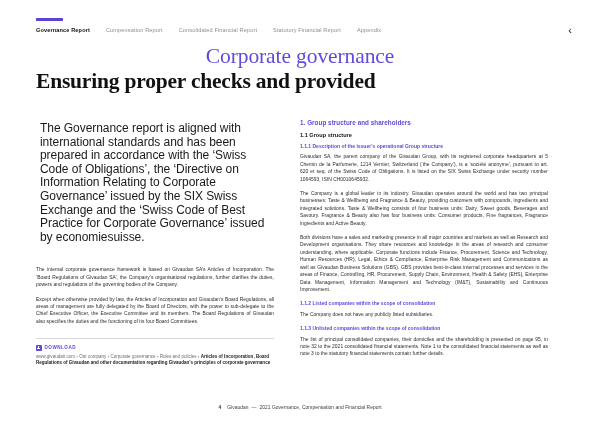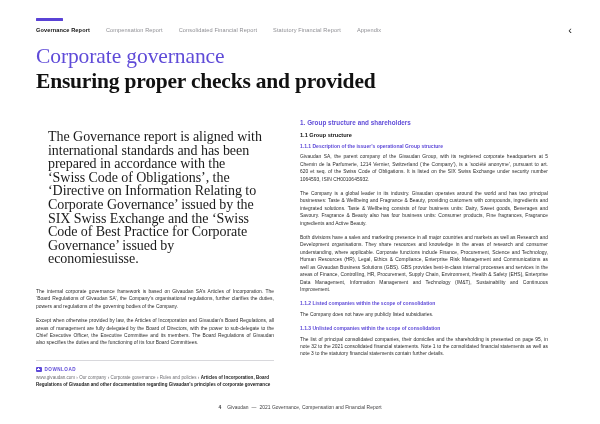--- a/index.html
+++ b/index.html
@@ -71,20 +71,21 @@
     top: 44px;
     left: 36px;
     right: 36px;
   }
   .title-main {
     font-family: "Liberation Serif", serif;
     font-size: 21.5px;
     line-height: 25px;
     color: #5f4bd8;
     letter-spacing: -.1px;
+    text-align: center;
   }
   .title-sub {
     font-family: "Liberation Serif", serif;
     font-size: 21.5px;
     line-height: 25px;
     font-weight: bold;
     color: #111111;
     letter-spacing: -.2px;
   }
 
@@ -94,25 +95,25 @@
     top: 118px;
     left: 36px;
     right: 36px;
     display: flex;
     gap: 26px;
   }
   .col-left  { width: 238px; flex: none; }
   .col-right { width: 248px; flex: none; }
 
   .lead {
-    font-family: Liberation Serif, serif;
-    font-size: 14px;
+    font-family: Liberation Sans, sans-serif;
+    font-size: 12px;
     line-height: 13.6px;
     color: #1a1a1a;
-    margin: 12px;
+    margin: 4px;
     letter-spacing: -.05px;
   }
   .body-sm {
     font-size: 4.9px;
     line-height: 7.4px;
     color: #2a2a2a;
     margin: 0 0 7px 0;
     text-align: justify;
     letter-spacing: .04px;
   }

